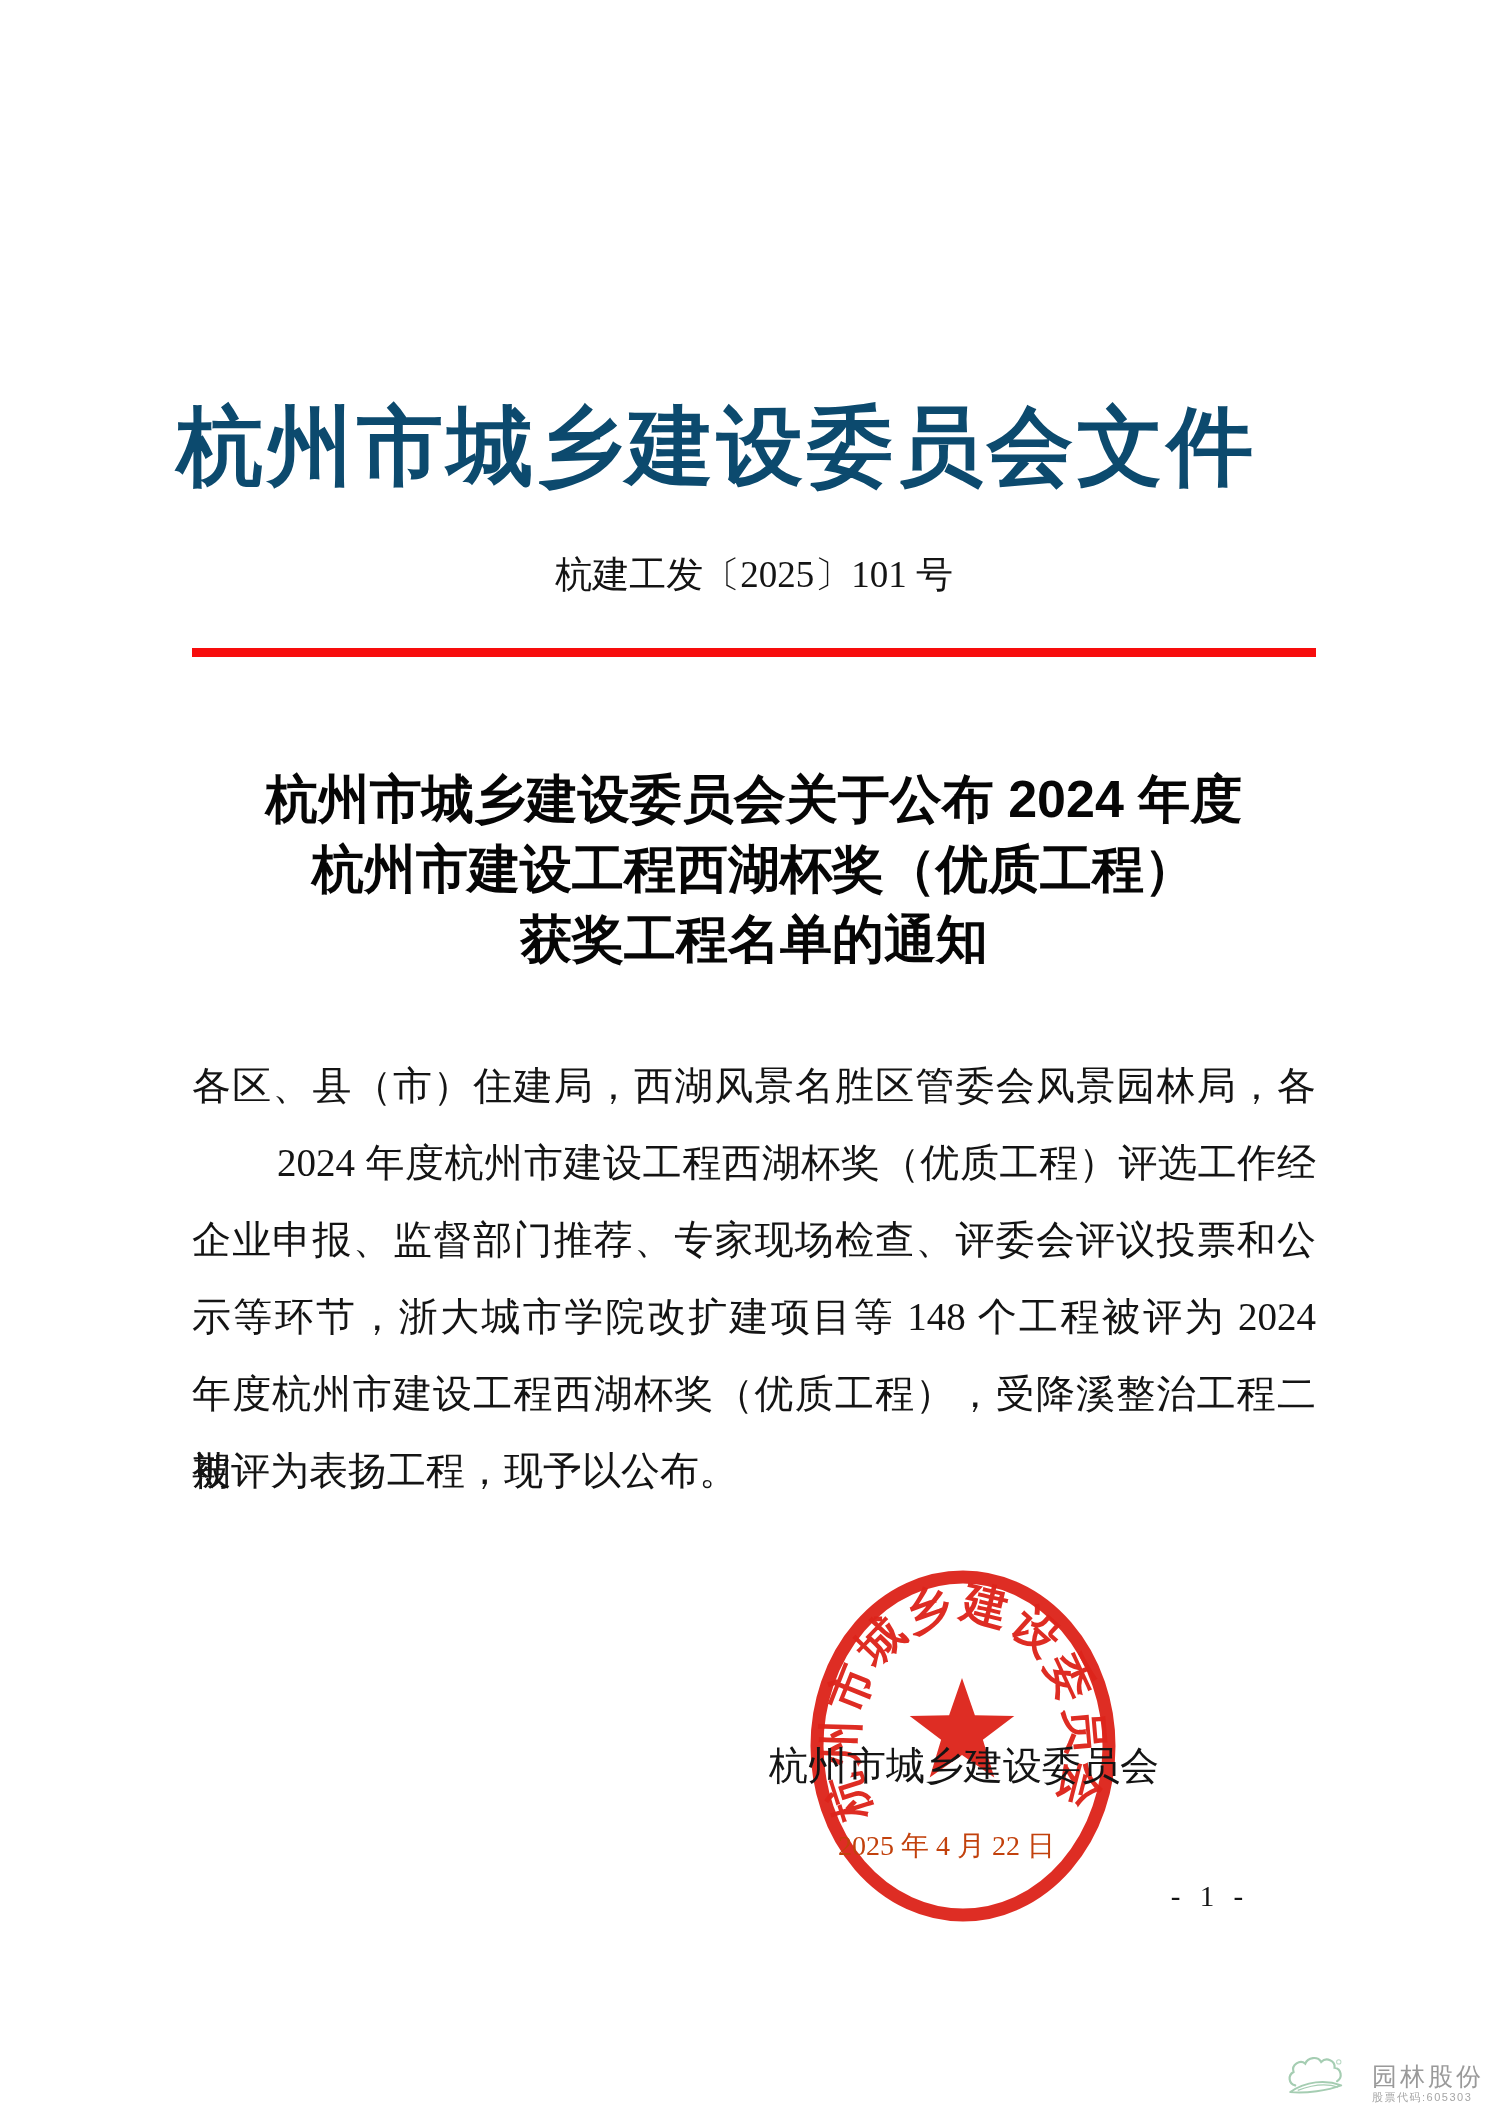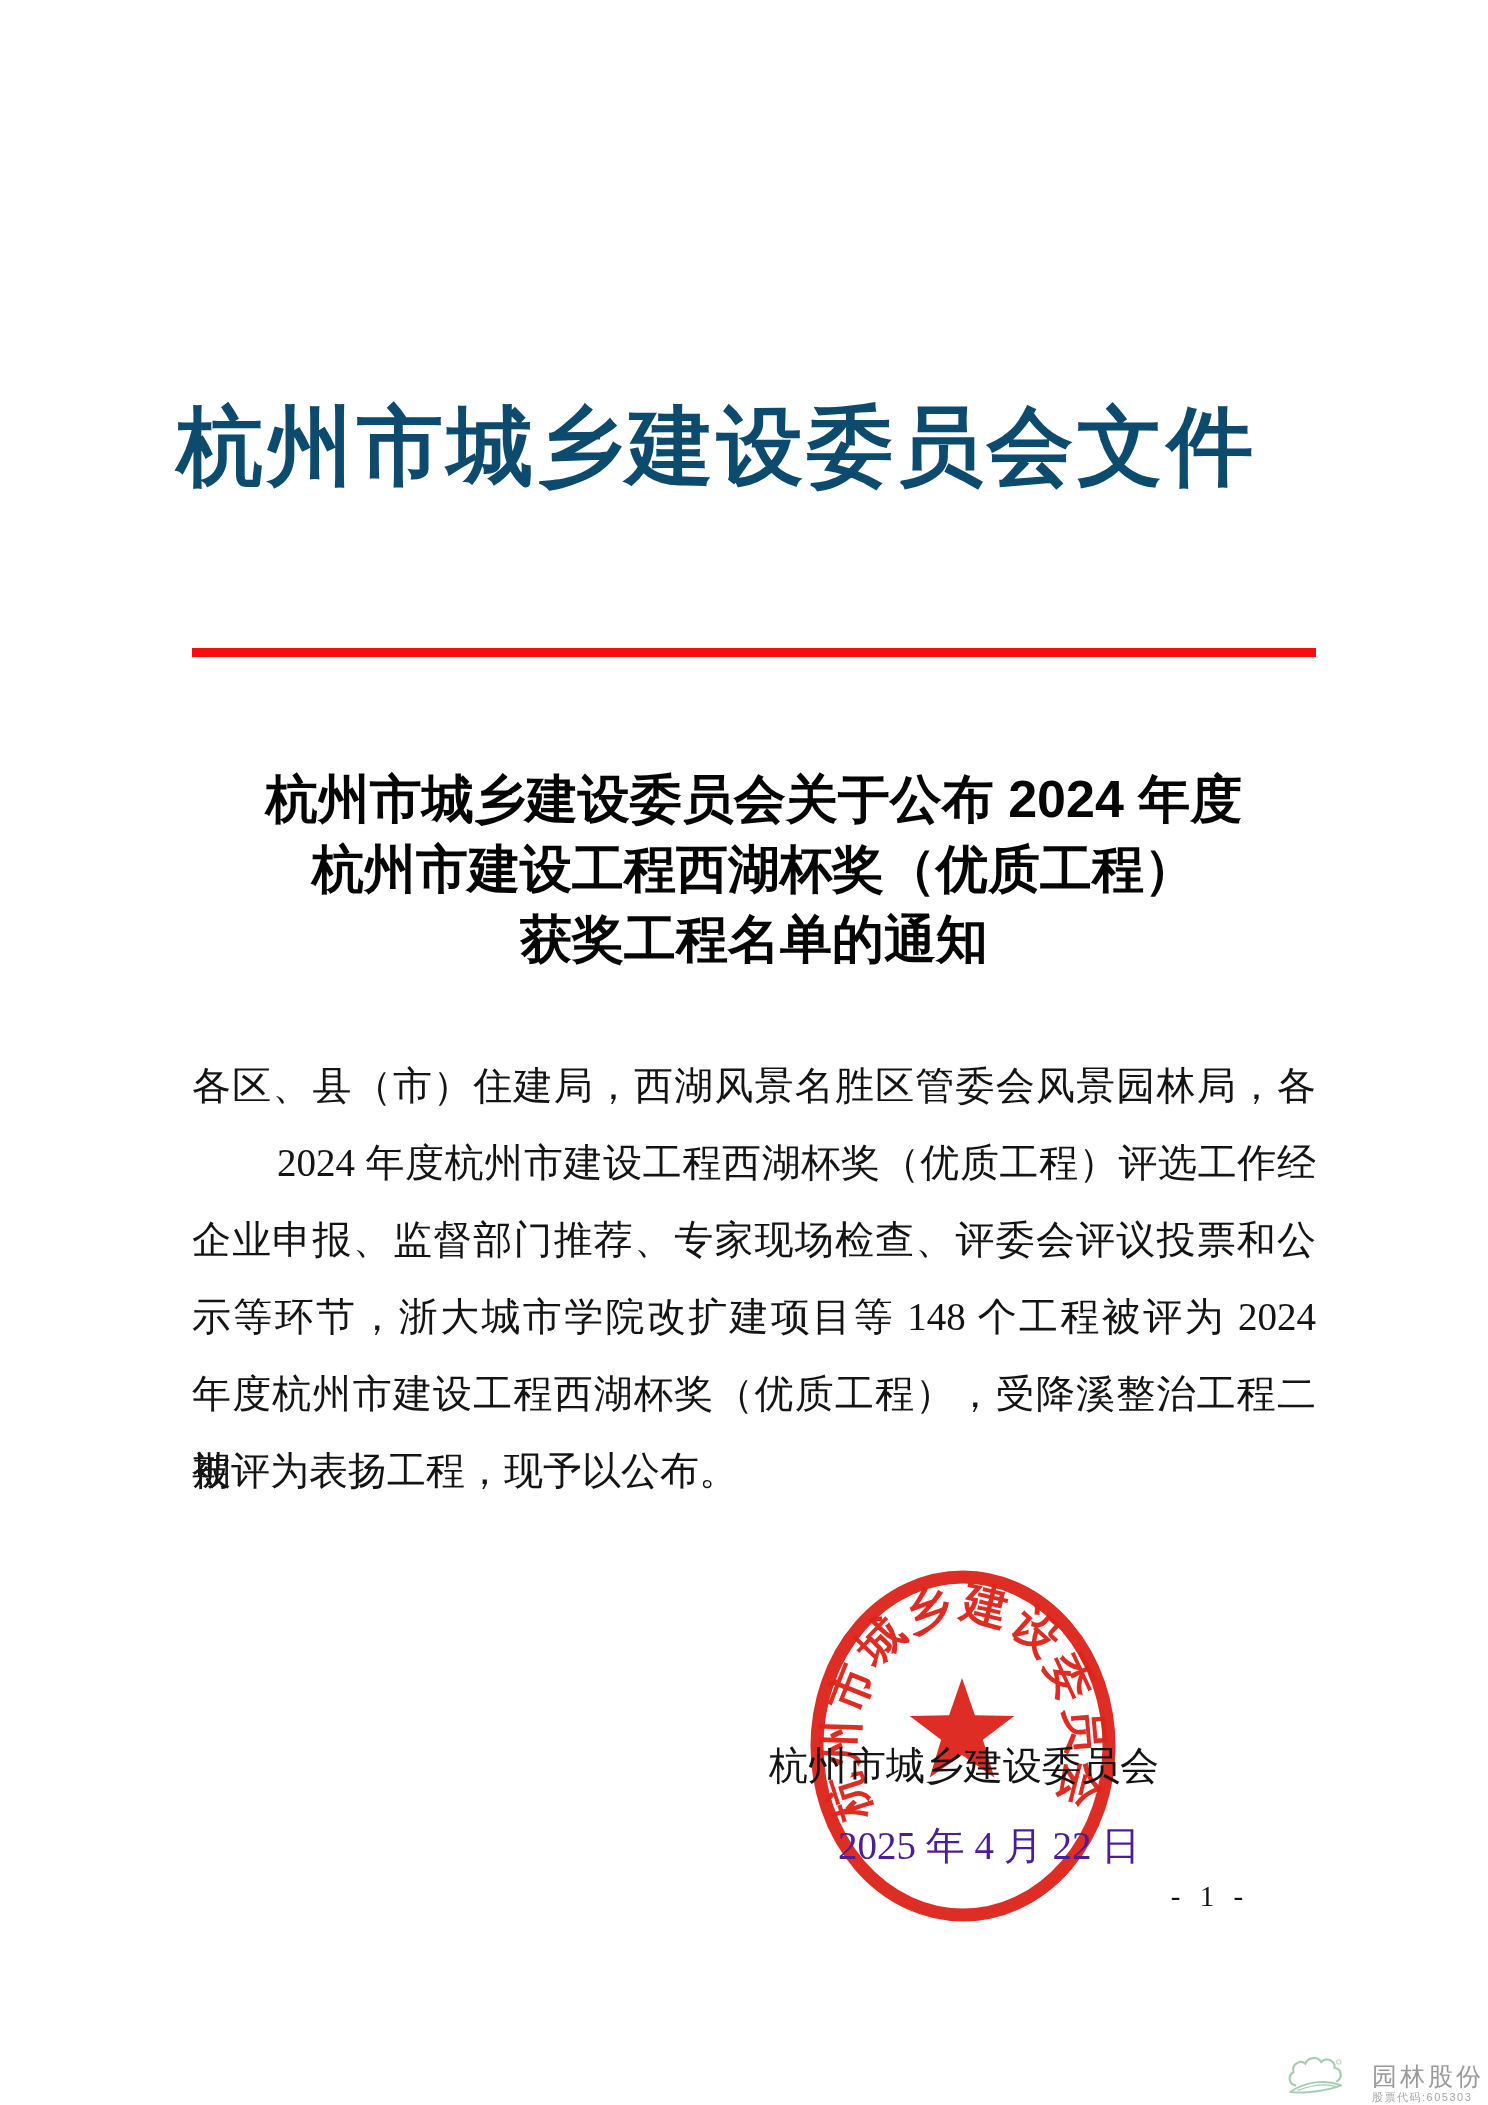--- a/index.html
+++ b/index.html
@@ -43,21 +43,21 @@
   }
   .jl{text-align:justify;text-align-last:justify;}
   .ll{text-align:left;}
   .ind{text-indent:85px;}
   .signature{
     position:absolute;left:769px;top:1742px;width:420px;height:48px;
     font-size:39px;line-height:48px;color:#141414;z-index:3;white-space:nowrap;
   }
   .date-line{
     position:absolute;left:838px;top:1822px;width:320px;height:48px;
-    font-size:39px;line-height:48px;color:#4c1d95;z-index:3;white-space:nowrap;
+    font-size:28px;line-height:48px;color:#c2410c;z-index:3;white-space:nowrap;
   }
   .seal-svg{position:absolute;left:0;top:0;z-index:2;}
   .seal-arc-text{
     font-family:"Liberation Sans","DejaVu Sans",sans-serif;
     font-weight:700;font-size:46px;letter-spacing:4px;
     fill:#dd241b;
   }
   .page-number{
     position:absolute;left:1150px;top:1878px;width:120px;height:36px;
     font-size:29px;line-height:36px;text-align:center;color:#141414;
@@ -77,20 +77,21 @@
     font-size:11px;line-height:14px;color:#a5a5a5;letter-spacing:1.5px;white-space:nowrap;
   }
 </style>
 </head>
 <body>
 
 <div class="page">
 
   <h1 class="red-header">杭州市城乡建设委员会文件</h1>
 
+  <div class="doc-number">杭建工发〔2025〕101 号</div>
 
   <div class="red-line"></div>
 
   <div class="doc-title">
     <div>杭州市城乡建设委员会关于公布 2024 年度</div>
     <div>杭州市建设工程西湖杯奖（优质工程）</div>
     <div>获奖工程名单的通知</div>
   </div>
 
   <div class="body-block">

